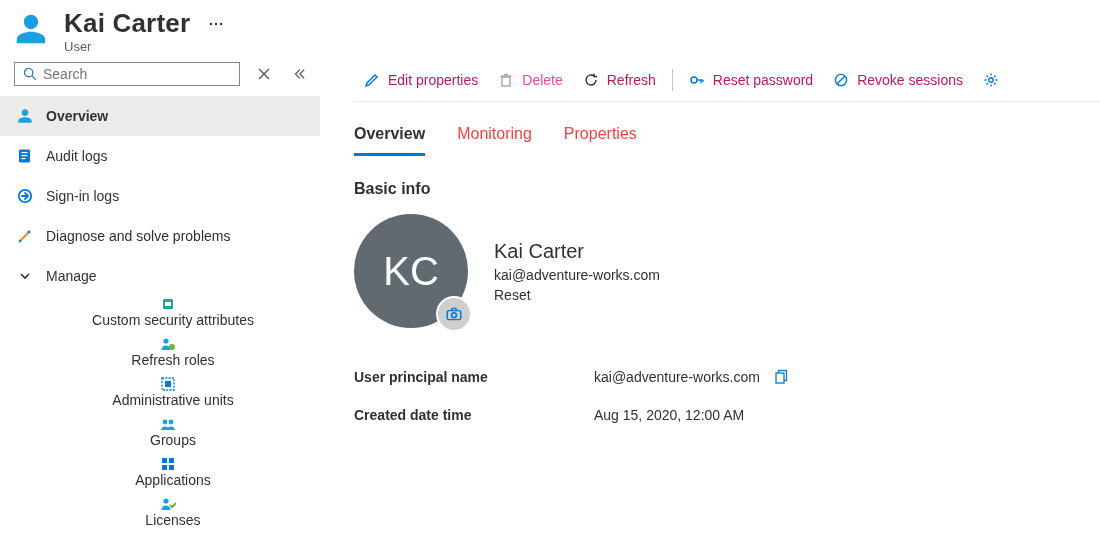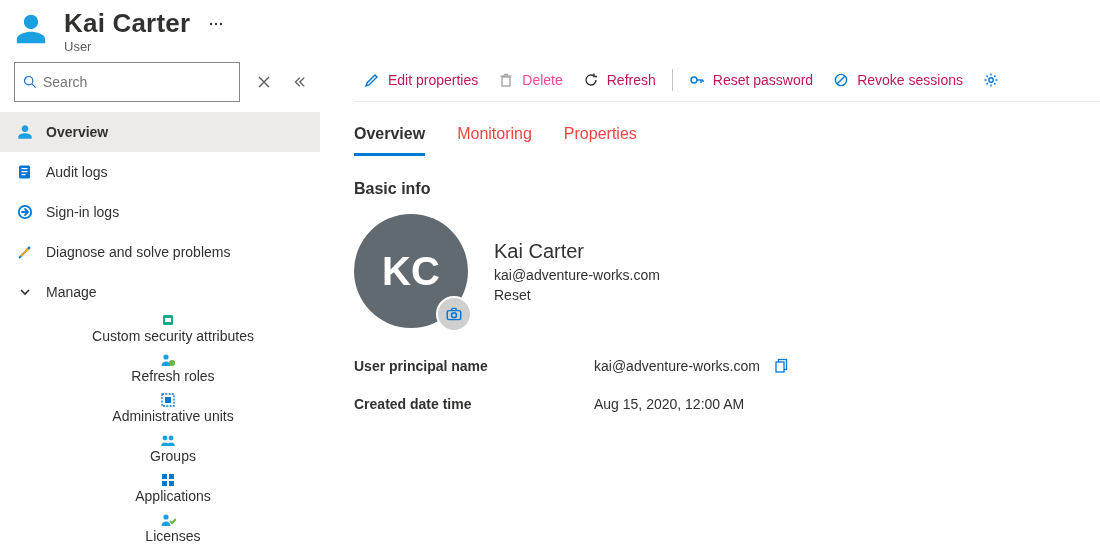--- a/index.html
+++ b/index.html
@@ -15,21 +15,21 @@
   .header .more { margin-left: 18px; font-size: 16px; color: #333; }
   .header .subtitle { font-size: 13px; color: #605e5c; margin-top: 0; }
 
   
   .cols { display: flex; height: calc(100% - 60px); }
   .sidebar { width: 320px; padding: 0 0 0 0; }
   .main { flex: 1; padding: 0 0 0 34px; }
 
   
   .search-row { display: flex; align-items: center; padding: 4px 14px 10px 14px; }
-  .search-box { display: flex; align-items: center; border: 1px solid #8a8886; height: 40px; width: 236px; padding: 0 8px; }
+  .search-box { display: flex; align-items: center; border: 1px solid #8a8886; height: 24px; width: 236px; padding: 0 8px; }
   .search-box input { border: none; outline: none; font-size: 14px; width: 100%; padding: 0; }
   .search-clear { margin-left: 18px; font-size: 16px; color: #605e5c; }
   .collapse-ic { margin-left: 22px; font-size: 14px; color: #605e5c; }
 
   
   .nav { list-style: none; margin: 0; padding: 0; }
   .nav li { display: flex; align-items: center; height: 40px; padding: 0 14px; cursor: pointer; }
   .nav li.indent { padding-left: 40px; flex-direction: column; }
   .nav li.active { background: #edebe9; font-weight: 600; }
   .nav li .ic { display: inline-flex; justify-content: center; width: 22px; margin-right: 10px; }
@@ -42,30 +42,30 @@
   .tb-sep { width: 1px; height: 22px; background: #c8c6c4; margin: 0 6px; }
 
   
   .tabs { display: flex; align-items: flex-end; height: 48px; margin-top: 6px; }
   .tab { margin-right: 32px; padding: 8px 0 10px 0; font-size: 16px; color: #ef4444; cursor: pointer; border-bottom: 3px solid transparent; }
   .tab.active { color: #323130; font-weight: 600; border-bottom: 3px solid #0078d4; }
 
   
   .section-title { font-weight: 600; margin: 24px 0 16px 0; font-size: 16px; }
   .bi-row { display: flex; align-items: center; }
-  .bi-avatar { position: relative; width: 114px; height: 114px; border-radius: 50%; background: #606a70; color: #fff; display: flex; align-items: center; justify-content: center; font-size: 40px; font-weight: 700; }
+  .bi-avatar { position: relative; width: 114px; height: 114px; border-radius: 50%; background: #606a70; color: #fff; display: flex; align-items: center; justify-content: center; font-size: 40px; font-weight: 400; }
   .cam-badge { position: absolute; right: -4px; bottom: -4px; width: 36px; height: 36px; border-radius: 50%; background: #cfcfcf; display: flex; align-items: center; justify-content: center; border: 2px solid #fff; }
   .bi-text { margin-left: 26px; }
   .bi-name { font-size: 20px; font-weight: 400; }
   .bi-email { margin-top: 4px; }
   .bi-type { margin-top: 4px; }
 
   
   .props { margin-top: 30px; }
-  .prop-row { display: flex; height: 38px; }
+  .prop-row { display: flex; align-items: center; height: 38px; }
   .prop-label { width: 240px; font-weight: 600; }
   .prop-value { }
   .copy-btn { margin-left: 14px; cursor: pointer; display: inline-flex; }
   .obj-id-row { border: 3px solid #d13438; margin-left: -8px; padding-left: 5px; border-radius: 2px; }
   .obj-id-row .prop-label { width: 243px; }
 
   svg { display: block; }
 </style>
 </head>
 <body>

